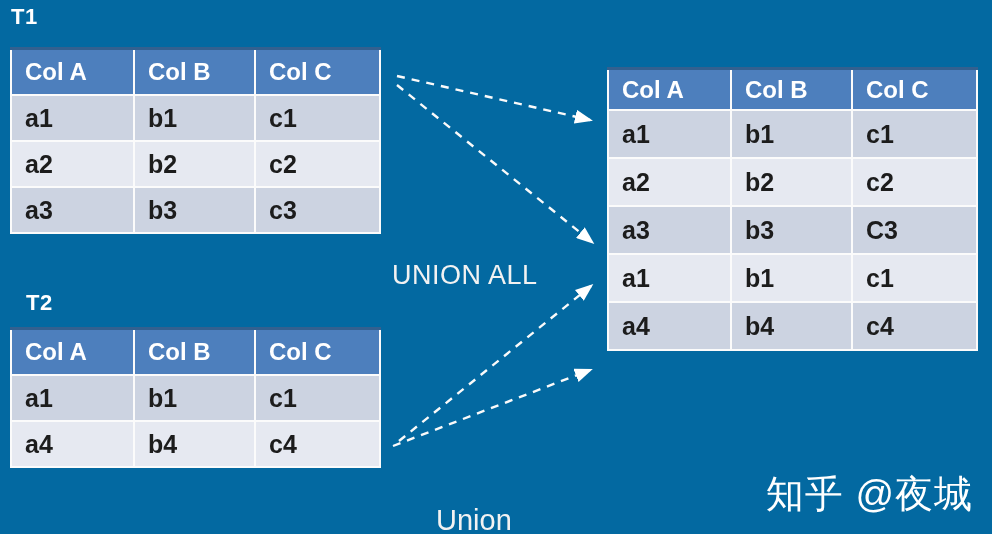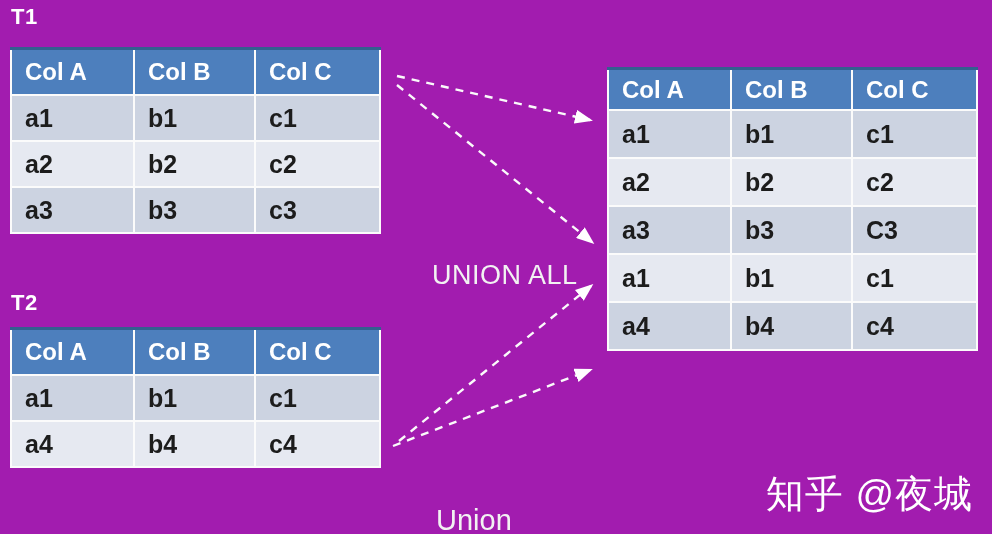--- a/index.html
+++ b/index.html
@@ -1,17 +1,17 @@
 <!DOCTYPE html>
 <html style="--table-header-bg: #4d7fbd; --table-header-text: #ffffff; --row-dark-bg: #ccd3e1; --row-light-bg: #e6e9f1; --cell-text: #1c1c1c; --grid-line: #fbfbfb; --arrow: #ffffff; --label-text: #f2f2f2;"><head>
 <meta charset="utf-8">
 <style>
   html,body{margin:0;padding:0;background:#000;}
   .canvas{
-    position:relative;width:992px;height:534px;background:#a21caf;
+    position:relative;width:992px;height:534px;background:#0369a1;
     font-family:"Liberation Sans",sans-serif;overflow:hidden;
   }
   .tbl{position:absolute;border-collapse:collapse;table-layout:fixed;}
   .tbl th,.tbl td{
     border:2px solid var(--grid-line,#fbfbfb);
     overflow:hidden;white-space:nowrap;text-align:left;vertical-align:middle;
   }
   .tbl th{
     background:var(--table-header-bg,#4d7fbd);
     color:var(--table-header-text,#ffffff);
@@ -27,24 +27,24 @@
   .tbl-t1{left:10px;top:47px;}
   .tbl-t2{left:10px;top:327px;}
   .tbl-result{left:607px;top:67px;}
   .tbl-t1 th,.tbl-t2 th{height:44px;}
   .tbl-t1 td,.tbl-t2 td{height:44px;}
   .tbl-result th{height:39px;}
   .tbl-result td{height:46px;}
   col.cA{width:123px;}col.cB{width:121px;}col.cC{width:125px;}
   .tbl-label{position:absolute;color:#fff;font-size:22px;font-weight:600;letter-spacing:0.5px;}
   .lbl-t1{left:11px;top:4px;}
-  .lbl-t2{left:11px;top:290px;}
+  .lbl-t2{left:26px;top:290px;}
   .op-middle{
     position:absolute;left:392px;top:260px;
-    color:#f2f2f2;font-size:27px;font-weight:500;letter-spacing:0.5px;margin-left:40px;
+    color:#f2f2f2;font-size:27px;font-weight:500;letter-spacing:0.5px;
   }
   .op-bottom{
     position:absolute;left:436px;top:504px;
     color:#f2f2f2;font-size:29px;font-weight:500;
   }
   .watermark{
     position:absolute;right:19px;top:469px;
     color:#fff;font-size:38px;font-weight:400;letter-spacing:1px;
   }
   .arrow-layer{position:absolute;left:0;top:0;width:992px;height:534px;pointer-events:none;}

